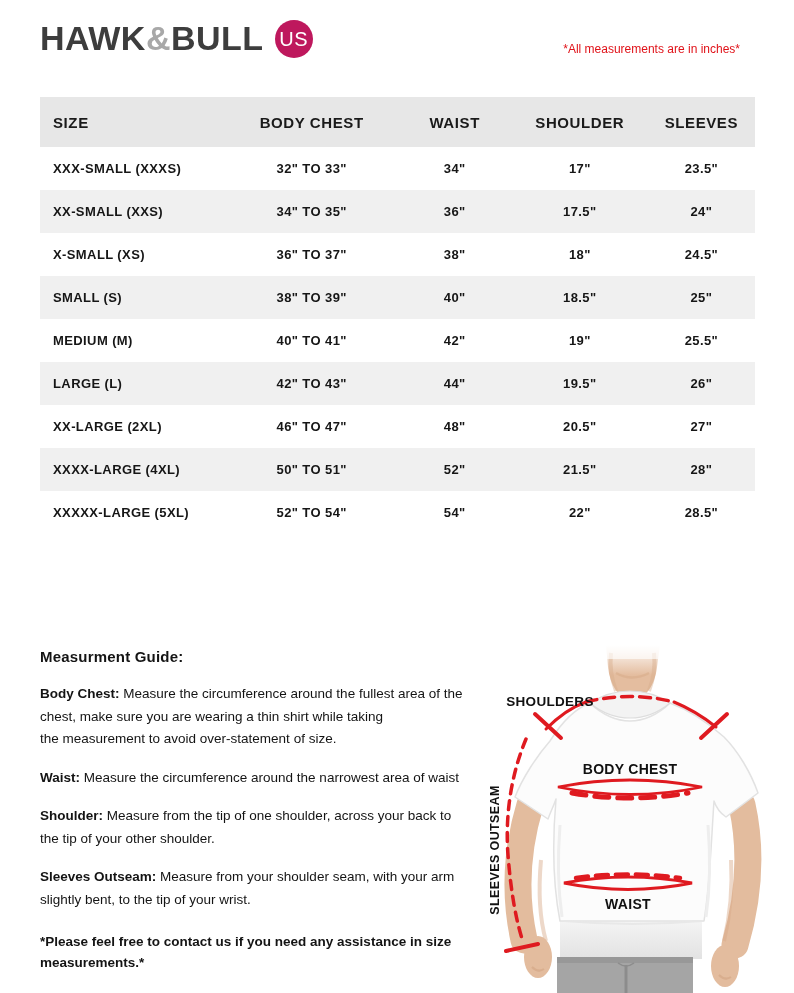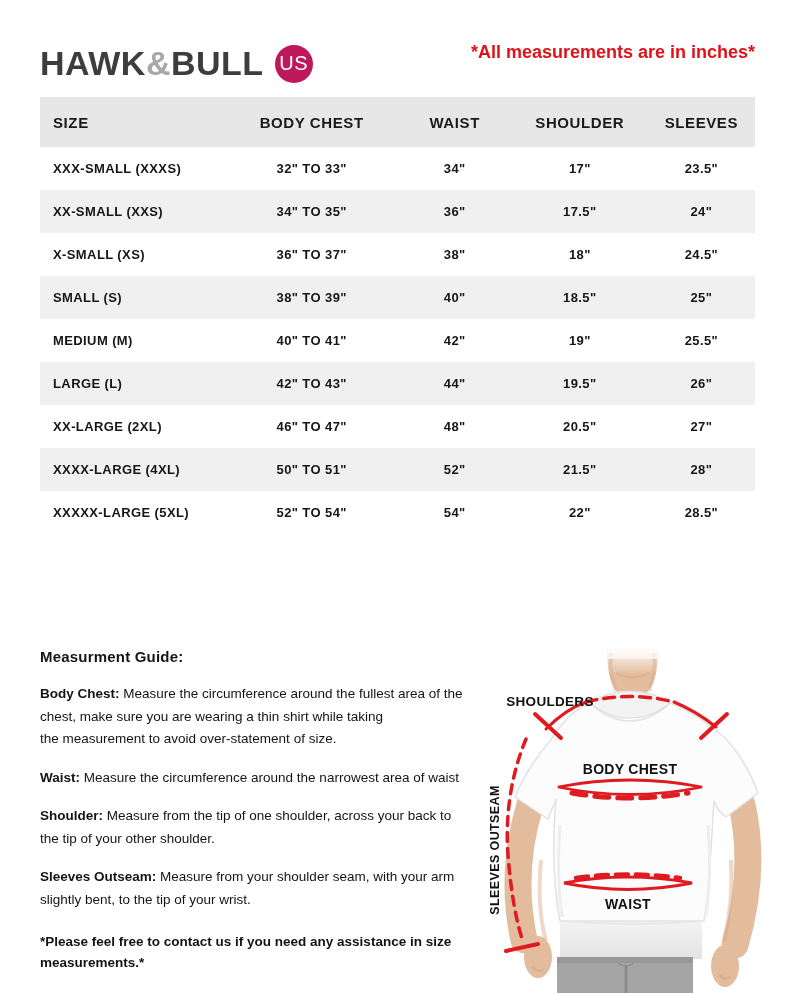--- a/index.html
+++ b/index.html
@@ -1,27 +1,27 @@
 <!DOCTYPE html>
 <html><head>
 <meta charset="utf-8">
 <style>
   * { margin:0; padding:0; box-sizing:border-box; }
   html,body { background:#ffffff; }
   body { width:794px; height:993px; font-family:"Liberation Sans", sans-serif; position:relative; overflow:hidden; }
   .page { position:absolute; inset:0; background:#ffffff; }
 
   
-  .brand { position:absolute; left:40px; top:44px; display:flex; align-items:center; }
+  .brand { position:absolute; left:40px; top:19px; display:flex; align-items:flex-end; }
   .brand-text { font-size:34px; font-weight:bold; letter-spacing:0.5px; color:#3d3d3d; }
   .brand-text .amp { color:#a8a8a8; }
   .brand-badge { margin-left:11px; width:38px; height:38px; border-radius:50%; background:#be185d;
                  color:#ffffff; font-size:20px; font-weight:normal; letter-spacing:0.5px;
                  display:flex; align-items:center; justify-content:center; }
-  .inches-note { position:absolute; right:39px; top:42px; color:#e01219; font-weight:bold; font-size:18px; }
+  .inches-note { position:absolute; right:54px; top:42px; color:#e01219; font-weight:normal; font-size:12px; }
 
   
   table.size-table { position:absolute; left:40px; top:97px; width:715px; border-collapse:collapse; table-layout:fixed; }
   .size-table thead tr { background:#e7e7e7; height:50px; }
   .size-table th { font-size:15px; font-weight:bold; letter-spacing:0.6px; color:#1a1a1a; text-align:center; }
   .size-table th.c-size { text-align:left; padding-left:13px; width:26%; }
   .size-table th.c-chest { width:24%; }
   .size-table th.c-waist { width:16%; }
   .size-table th.c-shoulder { width:19%; }
   .size-table th.c-sleeves { width:15%; }

